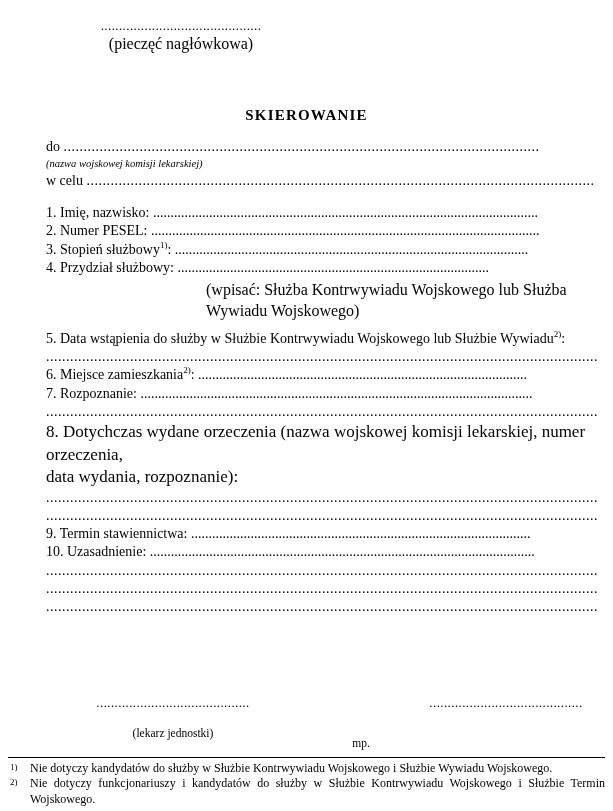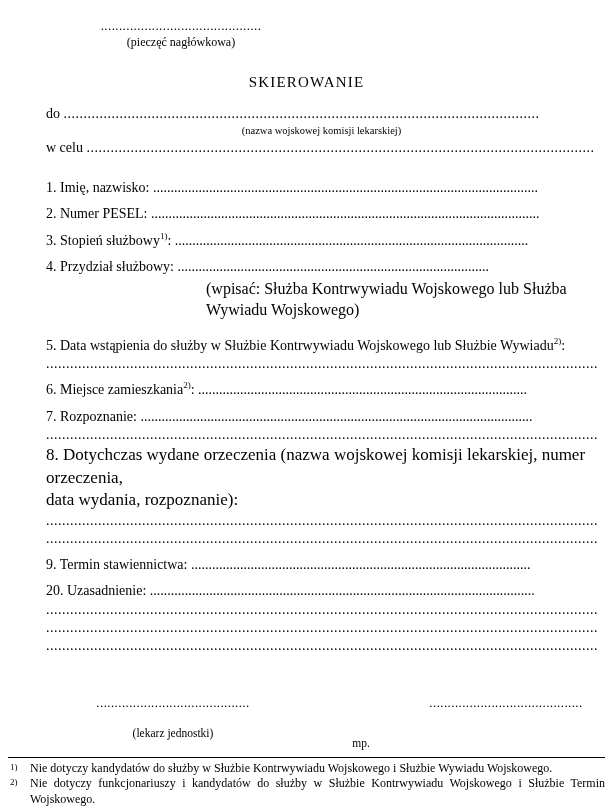--- a/index.html
+++ b/index.html
@@ -37,69 +37,68 @@
     width: 270px;
     text-align: center;
   }
   .header-left .line {
     font-size: 13px;
     letter-spacing: 0.4px;
     white-space: nowrap;
     overflow: hidden;
   }
   .caption {
-    font-size: 12px;
+    font-size: 16px;
     margin-top: 1px;
   }
   .header-right {
     font-size: 13px;
     white-space: nowrap;
     padding-bottom: 0px;
   }
   
   .title {
     text-align: center;
-    font-weight: normal;
+    font-weight: bold;
     font-size: 15px;
     letter-spacing: 1.2px;
-    margin-top: 24px;
+    margin-top: 54px;
   }
   
   .body {
     margin-top: 14px;
     padding: 0 8px 0 38px;
     font-size: 14px;
     line-height: 1.32;
   }
   .line-row {
     white-space: nowrap;
     overflow: hidden;
     font-size: 14px;
   }
   .line-row .fill {
     letter-spacing: 0.5px;
   }
   .center-note {
-    text-align: center;
     font-size: 10.5px;
     margin-top: 1px;
     margin-bottom: 1px;
+    font-style: italic;
   }
   .note-indent {
     padding-left: 160px;
     font-size: 16px;
     margin-top: 1px;
   }
   .gap-sm { height: 9px; }
   .gap-md { height: 13px; }
   .item {
     white-space: nowrap;
     overflow: hidden;
     font-size: 14px;
-    margin-top: 8px;
   }
   .item-wrap {
     font-size: 17px;
     overflow: hidden;
   }
   sup {
     font-size: 9px;
     vertical-align: super;
     line-height: 0;
   }
@@ -252,21 +251,21 @@
     <div class="dotline">.............................................................................................................................................</div>
     <div class="dotline">.............................................................................................................................................</div>
 
     <div class="item">
       <span>9.</span>
       <span>Termin stawiennictwa:</span>
       <span class="fill">.................................................................................................</span>
     </div>
 
     <div class="item">
-      <span>20.</span>
+      <span>10.</span>
       <span>Uzasadnienie:</span>
       <span class="fill">..............................................................................................................</span>
     </div>
     <div class="dotline">.............................................................................................................................................</div>
     <div class="dotline">.............................................................................................................................................</div>
     <div class="dotline">.............................................................................................................................................</div>
 
   </div>
 
   <div class="sign-row">

